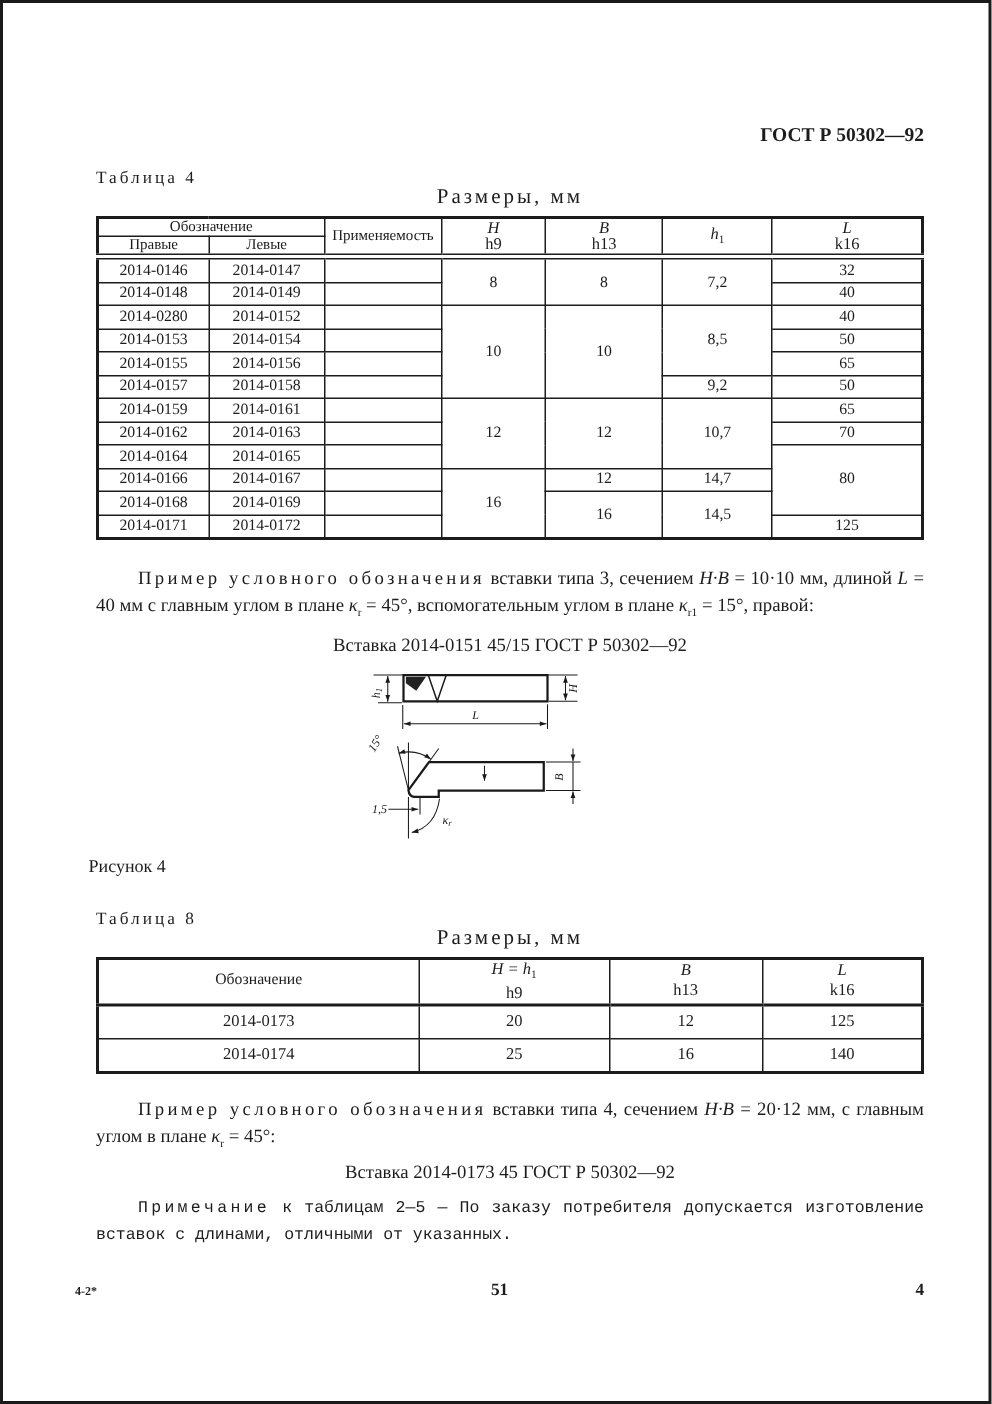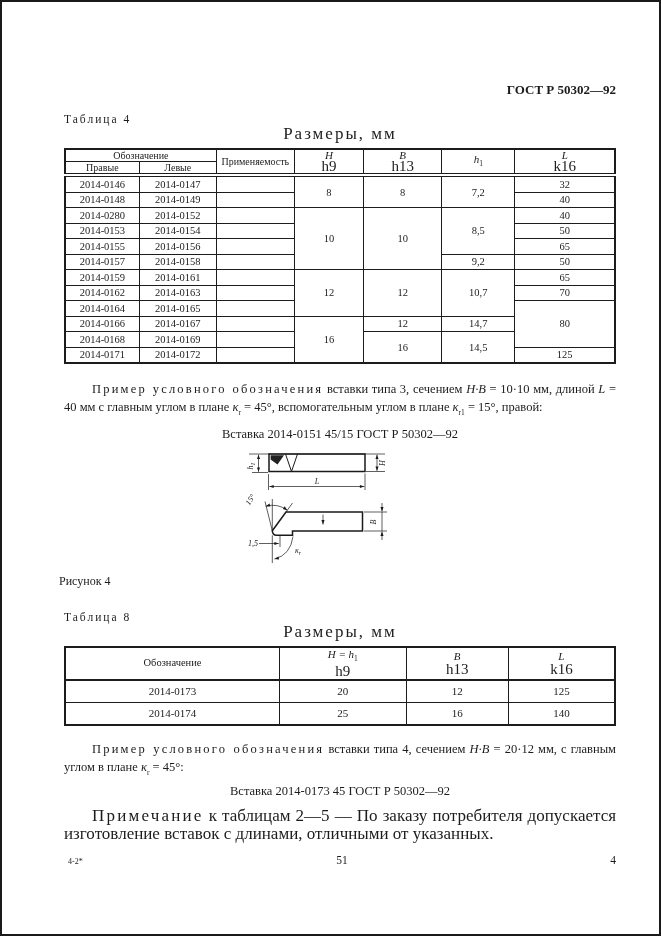--- a/index.html
+++ b/index.html
@@ -22,21 +22,21 @@
     height:15px;
   }
   .tbl-label{
     margin-top:16px;
     font-size:11.5px;
     letter-spacing:2px;
     height:13px;
   }
   .units{
     text-align:center;
-    font-size:17px;
+    font-size:14px;
     letter-spacing:2px;
     margin:-2px 0 4px 0;
   }
   table{
     border-collapse:collapse;
     width:100%;
     table-layout:fixed;
   }
   table, th, td{border:1px solid #1c1c1c;}
   table{border-width:2px;}
@@ -45,21 +45,21 @@
     vertical-align:middle;
     padding:0 2px;
     font-weight:normal;
   }
   .t4 th{font-size:10px;line-height:11px;}
   .t4 td{font-size:10.5px;height:14.5px;line-height:11px;}
   .t4 tbody tr:first-child td{border-top:4px double #1c1c1c;}
   .t5 th{font-size:10.5px;line-height:12px;height:18px;}
   .t5 thead th{border-bottom:2px solid #1c1c1c;}
   .t5 td{font-size:11px;height:21px;}
-  .tol{font-size:15px;font-style:normal;}
+  .tol{font-size:11px;font-style:normal;}
   .var{font-style:italic;font-size:11px;}
   sub{font-size:7.5px;}
   .para{
     margin:16px 0 0 0;
     font-size:12.5px;
     line-height:18px;
     text-align:justify;
     text-indent:28px;
   }
   .sp{letter-spacing:2.2px;}
@@ -77,28 +77,29 @@
     position:relative;left:-10px;
   }
   .fig-svg{display:block;margin:6px 0 0 163px;}
   .fig-caption{
     margin-top:2px;
     text-align:left;
     font-size:12px;
     position:relative;left:-5px;
   }
   .t5-label{margin-top:22px;}
-  .note-para{margin-top:8px;font-size:17px;}
+  .note-para{margin-top:8px;font-size:11px;font-family:Liberation Mono, monospace;}
   .footer{
     position:absolute;
-    top:852px;left:66px;right:43px;
+    top:852px;left:48px;right:43px;
     display:grid;
     grid-template-columns:1fr auto 1fr;
     align-items:baseline;
     font-size:11.5px;
+    font-weight:bold;
   }
   .footer .f-left{font-size:8px;text-align:left;}
   .footer .f-center{}
   .footer .f-right{text-align:right;}
 </style>
 </head>
 <body>
 
 <div class="page">
 

